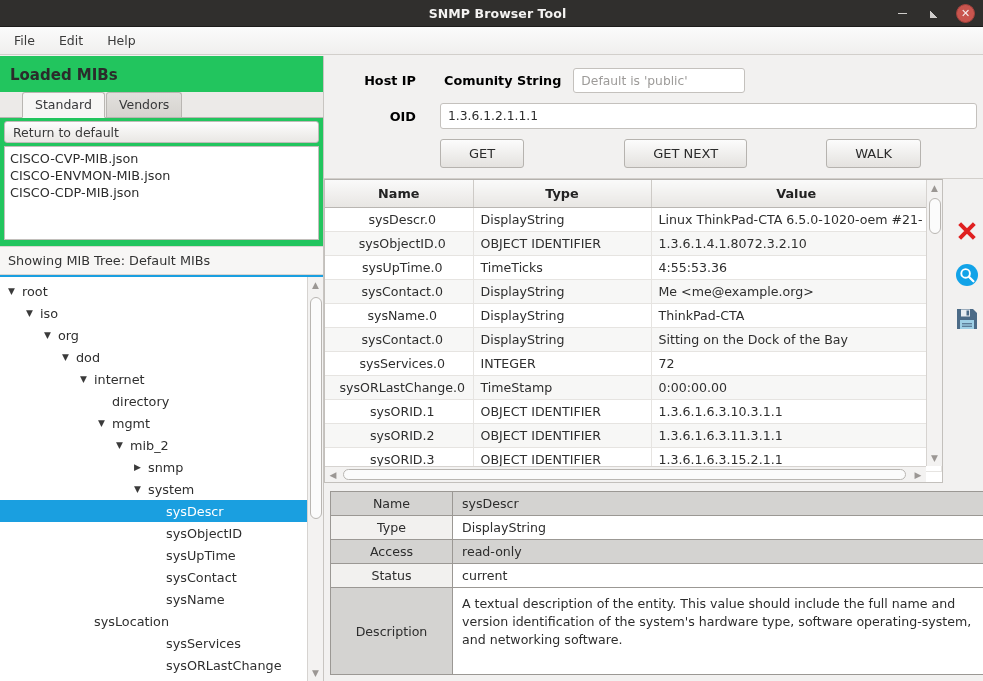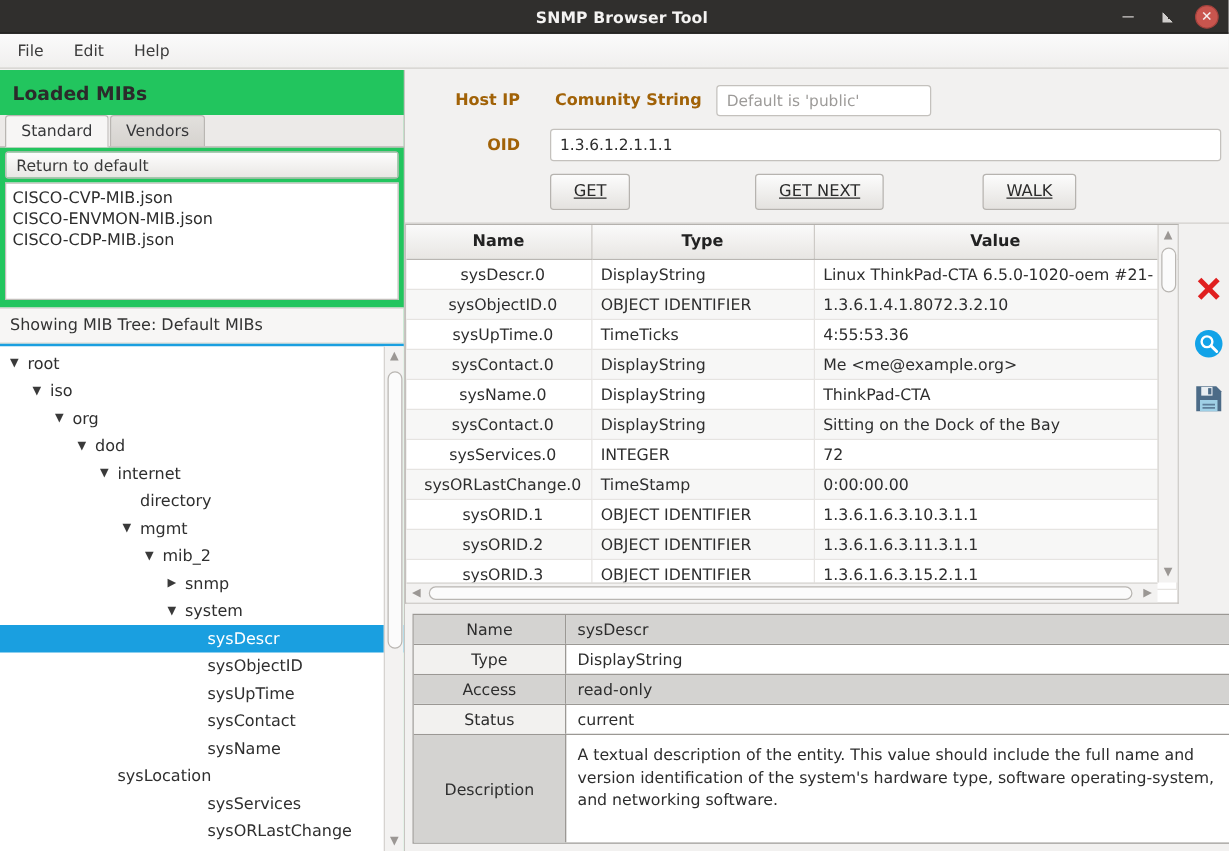--- a/index.html
+++ b/index.html
@@ -59,21 +59,21 @@
     background: #22c55e;
     border-right: 1px solid #c8c5c1;
     display: flex; flex-direction: column;
   }
   #loaded-title {
     padding: 10px 10px 8px 10px;
     font-size: 15px; font-weight: bold; color: #2b2b2b;
   }
   #tabrow {
     display: flex; align-items: flex-end; height: 26px;
-    padding-left: 4px;
+    padding-left: 22px;
     border-bottom: 1px solid #b9b6b2;
     background: #eceae8;
   }
   .tab {
     font-size: 12.5px; color: #37383a;
     padding: 4px 12px 4px 12px;
     border: 1px solid #b9b6b2; border-bottom: none;
     border-radius: 3px 3px 0 0;
     background: linear-gradient(#e2e0dd, #d6d3cf);
     margin-right: 1px; cursor: default;
@@ -150,43 +150,42 @@
 
   
   #right { flex: 1; display: flex; flex-direction: column; background: #f2f1f0; position: relative; }
 
   
   #form {
     padding: 12px 14px 10px 14px;
     border-bottom: 1px solid #d2cfcb;
   }
   .frow { display: flex; align-items: center; margin-bottom: 10px; }
-  .flabel { font-size: 12.8px; font-weight: bold; color: #a16207; }
+  .flabel { font-size: 12.8px; font-weight: bold; color: #000000; }
   .fld {
     border: 1px solid #c4c1bd; border-radius: 3px;
     background: #ffffff; height: 25px;
     font-size: 12.3px; color: #2d2d2d;
     padding: 0 7px; outline: none;
     font-family: "DejaVu Sans", "Liberation Sans", sans-serif;
   }
   .fld::placeholder { color: #9d9b99; }
   #host-ip-label { width: 78px; text-align: right; }
   #host-ip { width: 148px; margin-left: 24px; }
   #community-label { margin-left: 28px; }
   #community { width: 172px; margin-left: 12px; }
   #oid-label { width: 78px; text-align: right; }
   #oid { flex: 1; margin-left: 24px; height: 26px; }
   #btnrow { display: flex; align-items: center; padding-left: 102px; }
   .btn {
     background: linear-gradient(#fcfcfc, #e4e2df);
     border: 1px solid #b6b3af; border-radius: 3px;
     font-size: 13px; color: #2b2b2b;
-    padding: 6px 18px; cursor: default;
+    padding: 6px 28px; cursor: default;
     font-family: "DejaVu Sans", "Liberation Sans", sans-serif;
-    text-decoration: underline;
   }
   #btn-getnext { margin-left: 100px; }
   #btn-walk { margin-left: 79px; }
 
   
   #results-area { position: relative; display: flex; }
   #results {
     position: relative; width: 619px; height: 304px;
     border: 1px solid #c3c0bc; border-top: 1px solid #b4b1ad;
     margin: 0 0 0 0;

